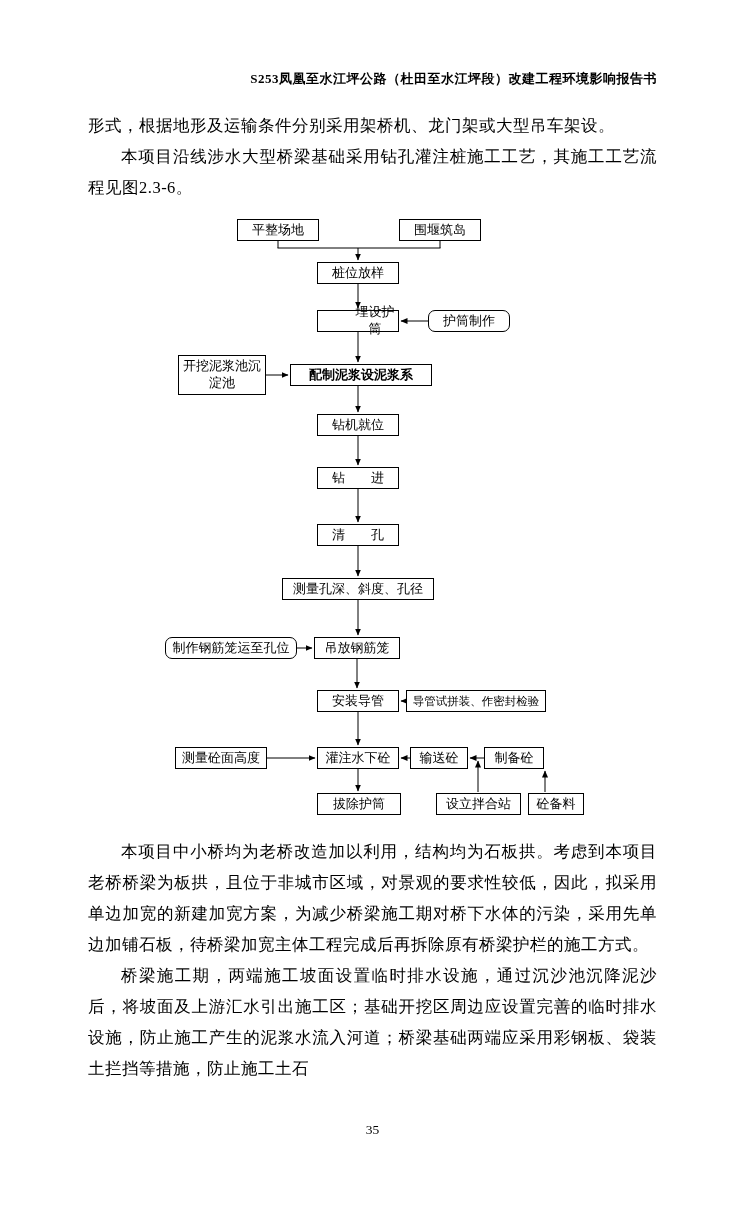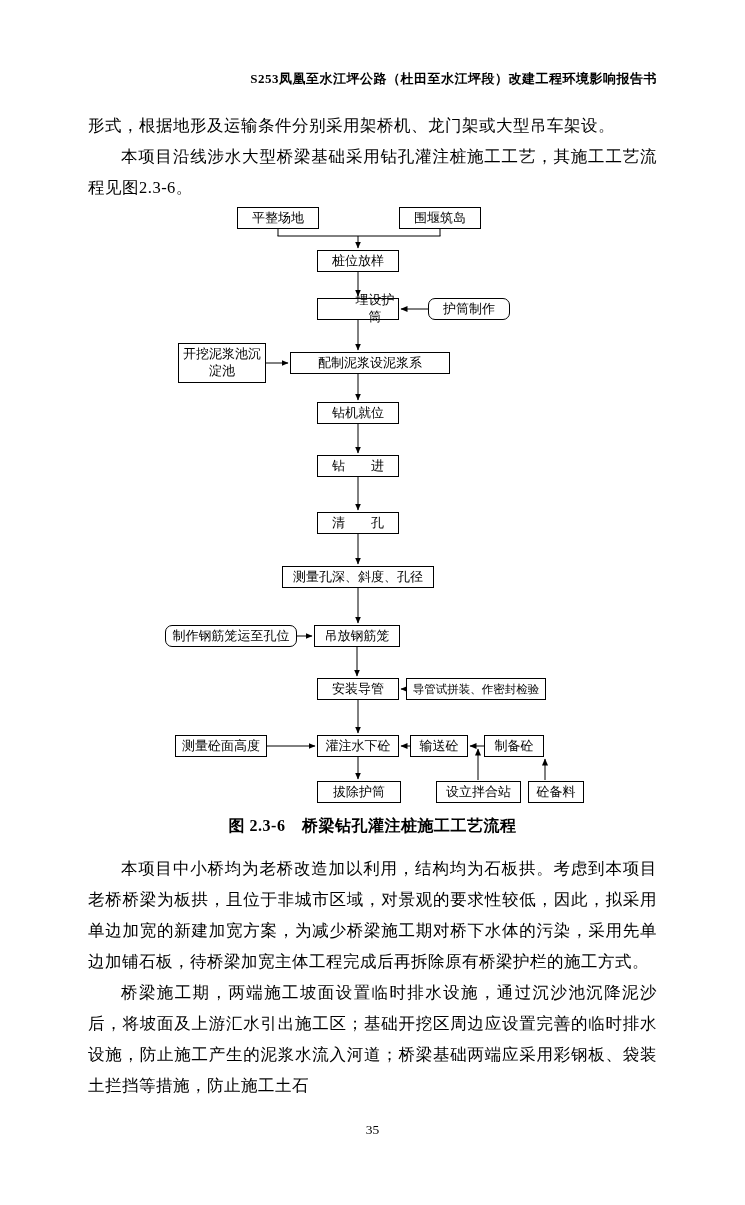--- a/index.html
+++ b/index.html
@@ -13,21 +13,21 @@
     font-size:13px;font-weight:bold;color:#000000;letter-spacing:0.5px;
   }
   .content{padding:0 88px;}
   .content p{
     margin:0;font-size:16.5px;line-height:31px;text-align:justify;
     letter-spacing:0.5px;
   }
   p.noindent{text-indent:0;margin-top:22px;}
   p.indent{text-indent:2em;}
   
-  .flowchart{position:relative;width:745px;height:605px;}
+  .flowchart{position:relative;width:745px;height:605px;margin-top:12px;}
   .flowchart svg{position:absolute;left:0;top:0;}
   .flow-node{
     position:absolute;box-sizing:border-box;border:1px solid #000;background:#fff;
     display:flex;align-items:center;justify-content:center;text-align:center;
     font-size:13px;line-height:1.3;padding:1px 2px;white-space:pre-wrap;
   }
   .flow-node.small{font-size:11.5px;}
   .fig-caption{
     text-align:center;font-size:16px;font-weight:bold;margin-top:8px;
     letter-spacing:0.5px;
@@ -83,39 +83,38 @@
         <line x1="545" y1="577" x2="545" y2="556" marker-end="url(#ah)"></line>
       </g>
     </svg>
 
     <div class="flow-node" style="left:237px;top:4px;width:82px;height:22px;">平整场地</div>
     <div class="flow-node" style="left:399px;top:4px;width:82px;height:22px;">围堰筑岛</div>
     <div class="flow-node" style="left:317px;top:47px;width:82px;height:22px;">桩位放样</div>
     <div class="flow-node" style="left:317px;top:95px;width:82px;height:22px;padding-left:36px;">埋设护筒</div>
     <div class="flow-node" style="left:428px;top:95px;width:82px;height:22px;border-radius:7px;">护筒制作</div>
     <div class="flow-node" style="left:178px;top:140px;width:88px;height:40px;">开挖泥浆池沉淀池</div>
-    <div class="flow-node" style="left:290px;top:149px;width:160px;height:22px;">配制泥浆设泥浆系</div>
+    <div class="flow-node" style="left:290px;top:149px;width:142px;height:22px;font-weight:bold;">配制泥浆设泥浆系</div>
     <div class="flow-node" style="left:317px;top:199px;width:82px;height:22px;">钻机就位</div>
     <div class="flow-node" style="left:317px;top:252px;width:82px;height:22px;">钻　　进</div>
     <div class="flow-node" style="left:317px;top:309px;width:82px;height:22px;">清　　孔</div>
     <div class="flow-node" style="left:282px;top:363px;width:152px;height:22px;">测量孔深、斜度、孔径</div>
     <div class="flow-node" style="left:165px;top:422px;width:132px;height:22px;border-radius:7px;">制作钢筋笼运至孔位</div>
     <div class="flow-node" style="left:314px;top:422px;width:86px;height:22px;">吊放钢筋笼</div>
     <div class="flow-node" style="left:317px;top:475px;width:82px;height:22px;">安装导管</div>
     <div class="flow-node small" style="left:406px;top:475px;width:140px;height:22px;">导管试拼装、作密封检验</div>
     <div class="flow-node" style="left:175px;top:532px;width:92px;height:22px;">测量砼面高度</div>
     <div class="flow-node" style="left:317px;top:532px;width:82px;height:22px;">灌注水下砼</div>
     <div class="flow-node" style="left:410px;top:532px;width:58px;height:22px;">输送砼</div>
     <div class="flow-node" style="left:484px;top:532px;width:60px;height:22px;">制备砼</div>
     <div class="flow-node" style="left:317px;top:578px;width:84px;height:22px;">拔除护筒</div>
     <div class="flow-node" style="left:436px;top:578px;width:85px;height:22px;">设立拌合站</div>
     <div class="flow-node" style="left:528px;top:578px;width:56px;height:22px;">砼备料</div>
   </div>
 
-  <div class="fig-caption">图 2.3-6　桥梁钻孔灌注桩施工工艺流程</div>
 
   <div class="content after-fig">
     <p class="indent">本项目中小桥均为老桥改造加以利用，结构均为石板拱。考虑到本项目老桥桥梁为板拱，且位于非城市区域，对景观的要求性较低，因此，拟采用单边加宽的新建加宽方案，为减少桥梁施工期对桥下水体的污染，采用先单边加铺石板，待桥梁加宽主体工程完成后再拆除原有桥梁护栏的施工方式。</p>
     <p class="indent">桥梁施工期，两端施工坡面设置临时排水设施，通过沉沙池沉降泥沙后，将坡面及上游汇水引出施工区；基础开挖区周边应设置完善的临时排水设施，防止施工产生的泥浆水流入河道；桥梁基础两端应采用彩钢板、袋装土拦挡等措施，防止施工土石</p>
   </div>
 
   <div class="page-number">35</div>
 
 </div>
 

